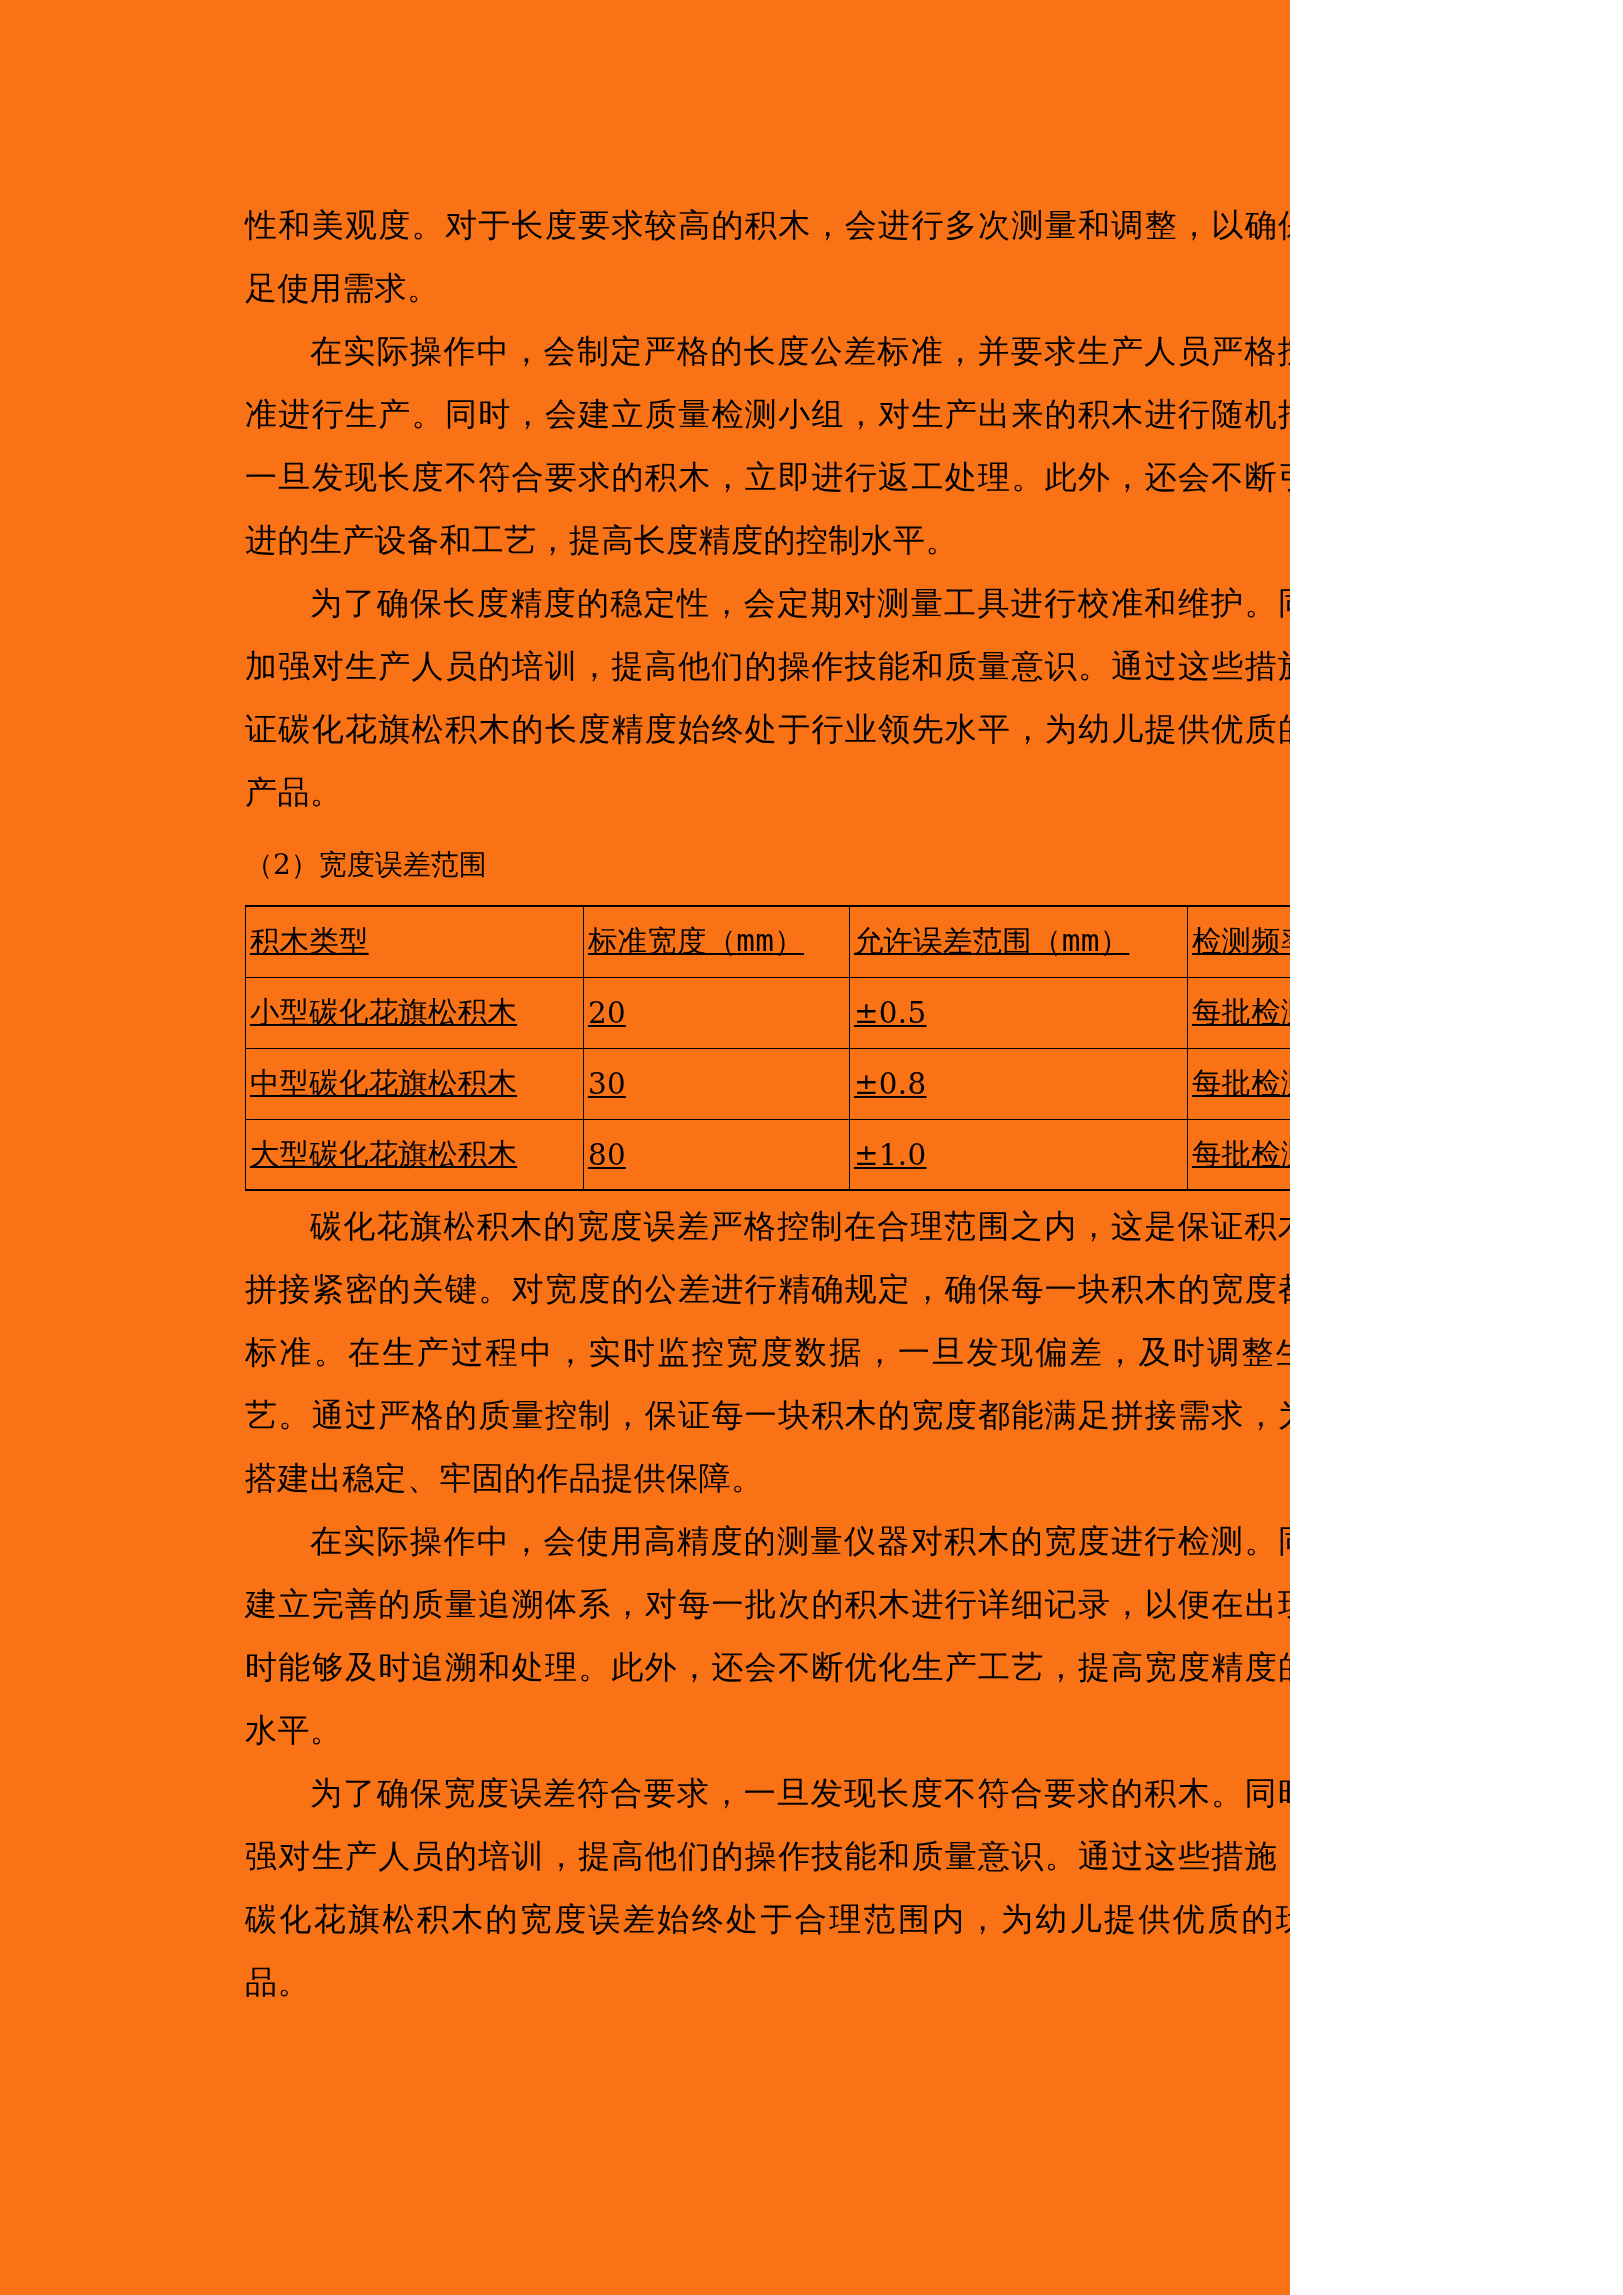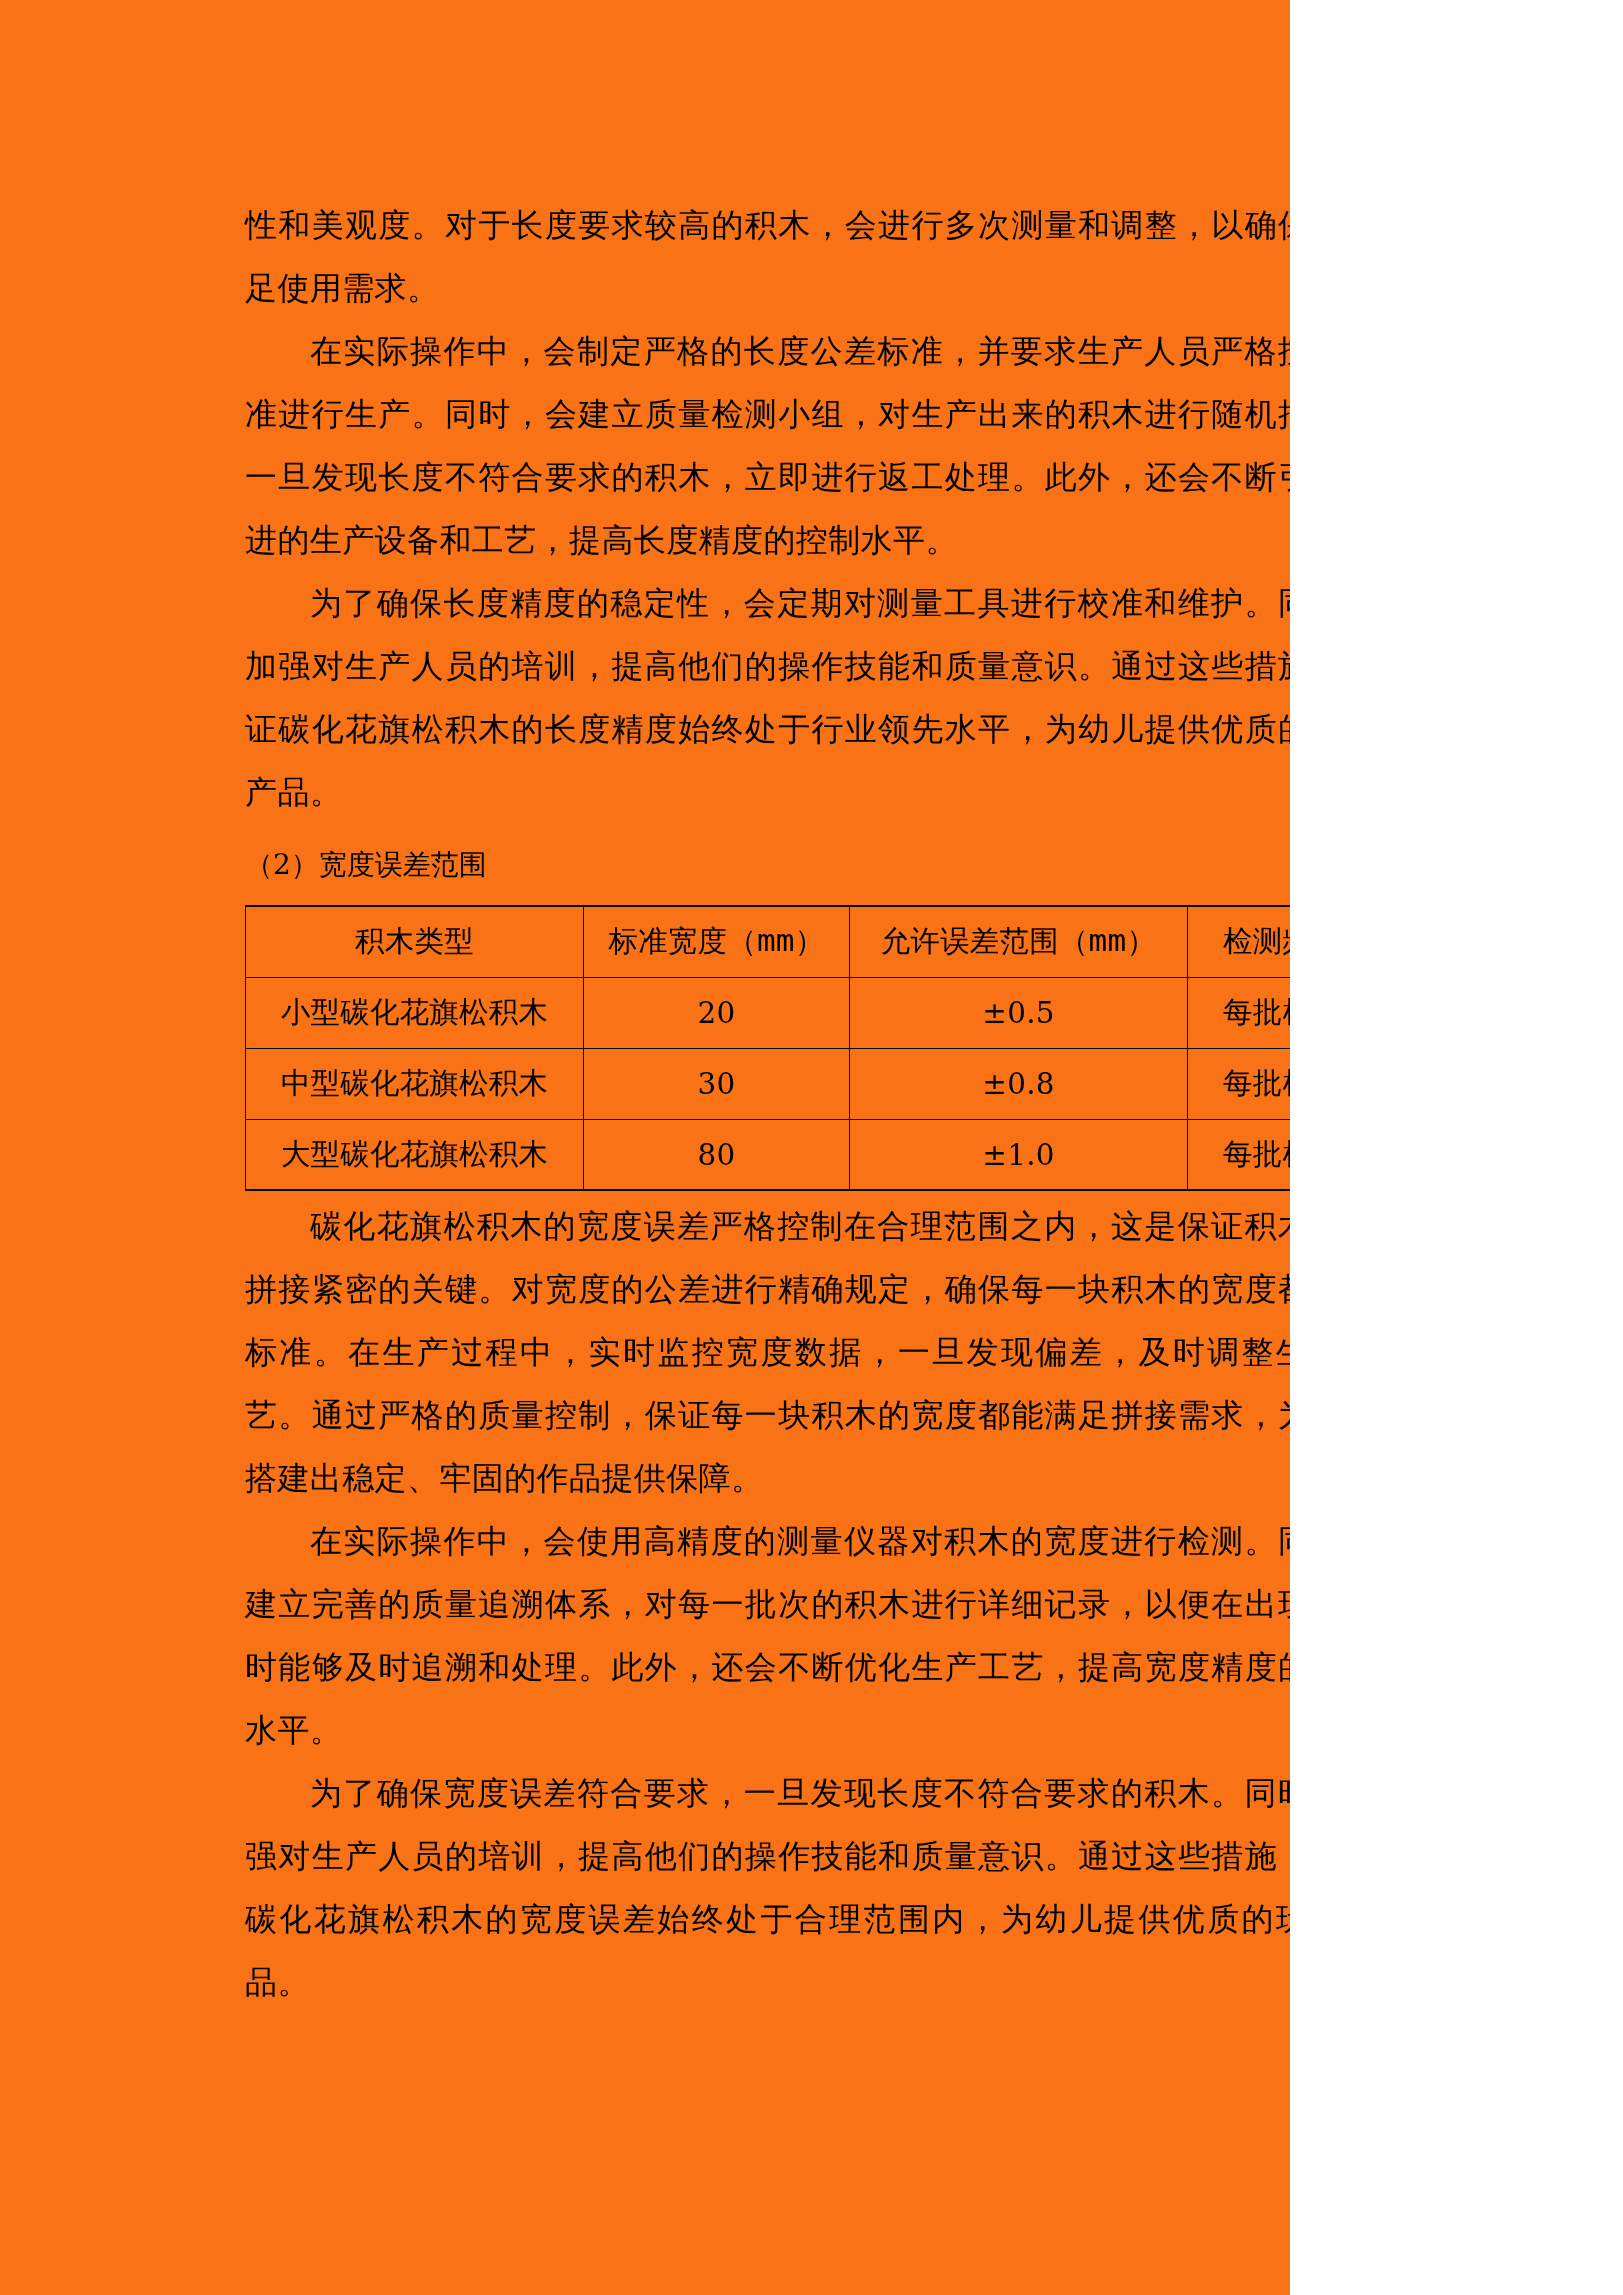--- a/index.html
+++ b/index.html
@@ -56,25 +56,25 @@
     width: 1132px;
     table-layout: fixed;
     margin: 0;
   }
   table.spec-table td {
     border: 1.3px solid #000000;
     height: 71px;
     font-family: "DejaVu Serif", "Liberation Serif", serif;
     font-size: 29.4px;
     color: #000000;
-    text-align: center;
     vertical-align: middle;
     padding: 0 3.9px;
     box-sizing: border-box;
     letter-spacing: 0.3px;
+    text-decoration: underline;
   }
   table.spec-table tr.header-row td {
     border-top-width: 2.6px;
   }
   table.spec-table tr.last-row td {
     border-bottom-width: 2.6px;
   }
   col.c1 { width: 338px; }
   col.c2 { width: 266px; }
   col.c3 { width: 338px; }

